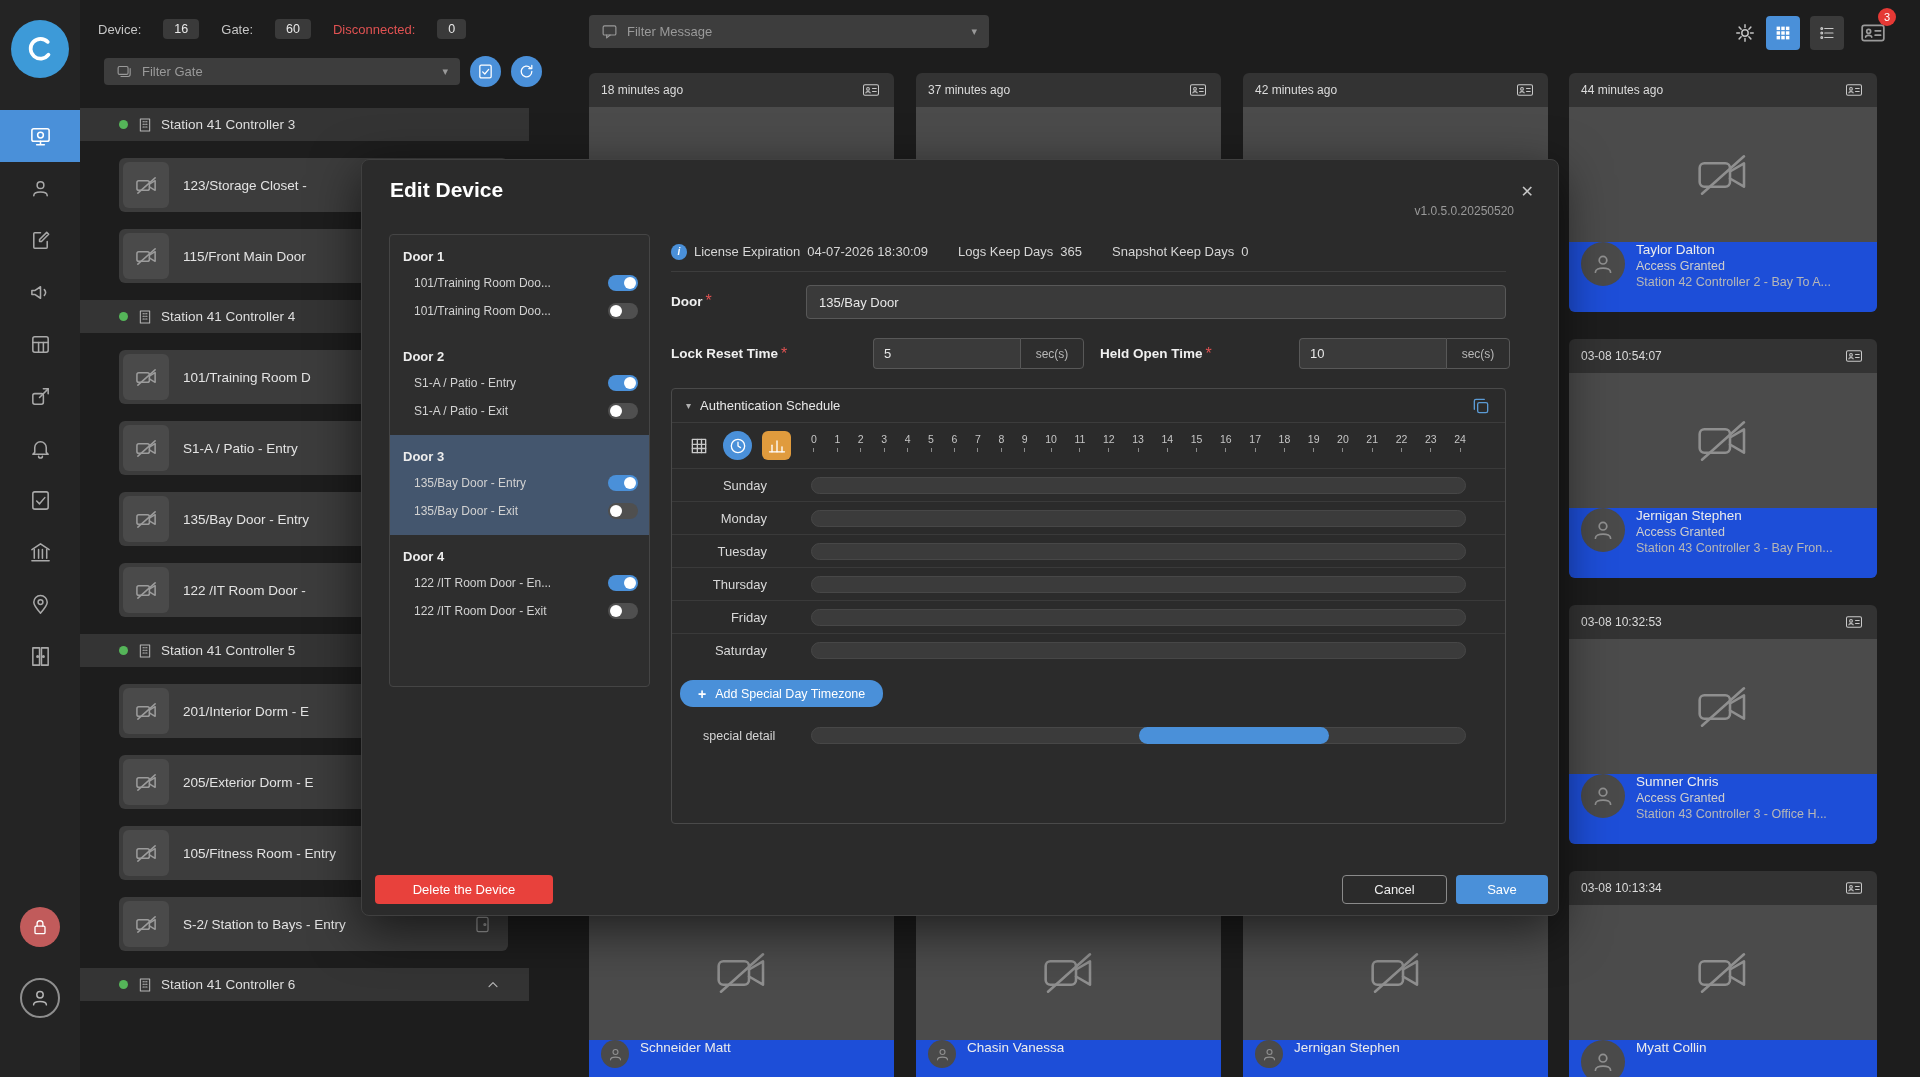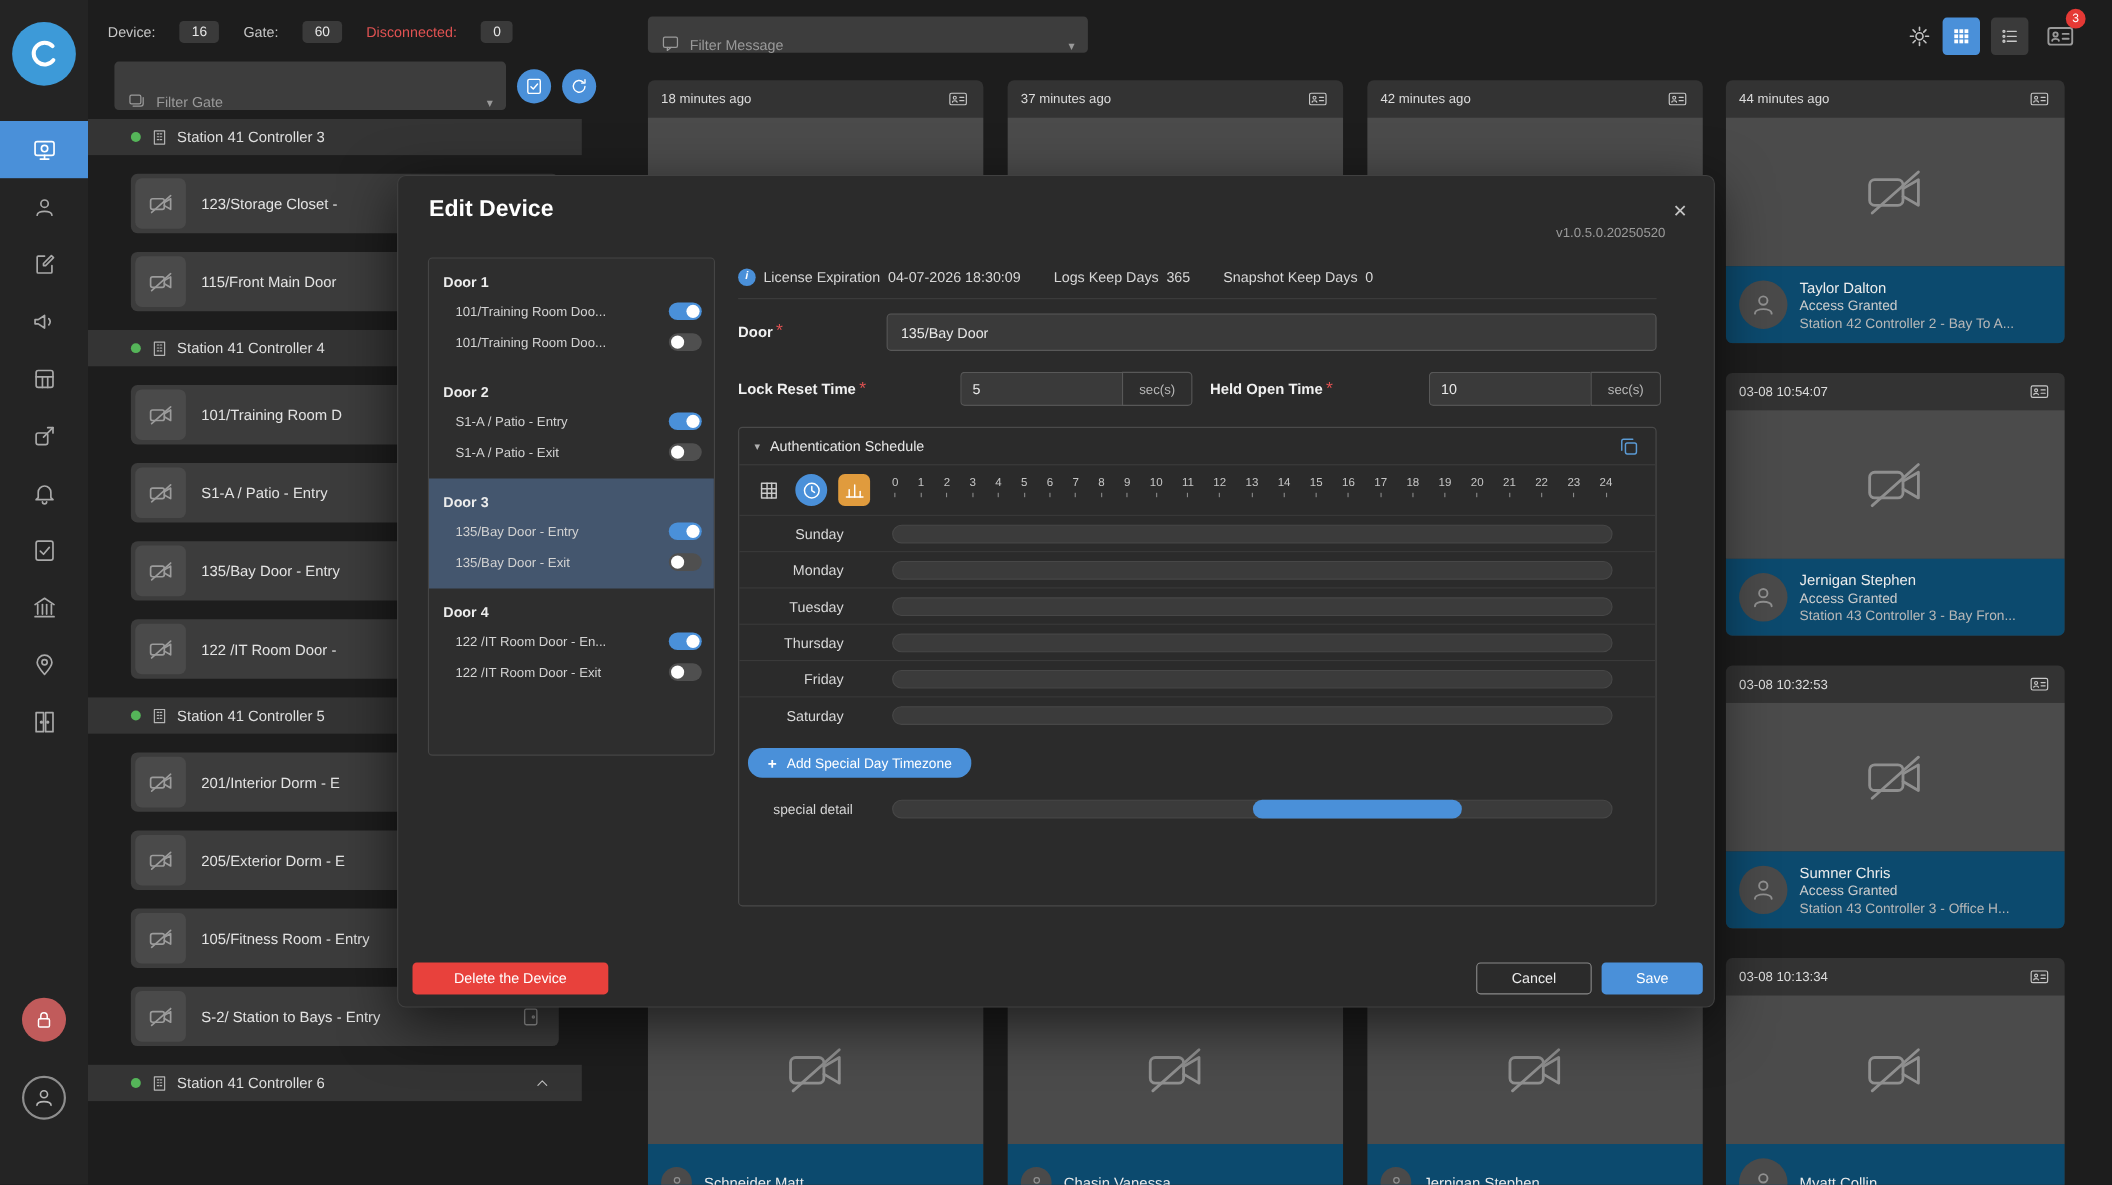--- a/index.html
+++ b/index.html
@@ -29,40 +29,40 @@
           background:#c15b5b; color:#fff; display:flex; align-items:center; justify-content:center; cursor:pointer; }
   .side-bottom-lock svg { width:20px; height:20px; }
   .side-bottom-avatar { position:absolute; left:20px; top:978px; width:40px; height:40px; border-radius:50%;
           border:2px solid #8e8e8e; color:#b5b5b5; display:flex; align-items:center; justify-content:center; cursor:pointer; }
   .side-bottom-avatar svg { width:22px; height:22px; }
 
   
   .counts { position:absolute; left:98px; top:16px; height:26px; display:flex; align-items:center; gap:22px; font-size:13px; color:#c6c6c6; z-index:5; }
   .pill { background:#3a3a3a; border-radius:4px; padding:3px 11px; color:#e8e8e8; font-size:12.5px; }
   .danger-text { color:#e05252; }
-  .dropdown { background:#3d3d3d; border-radius:4px; display:flex; align-items:flex-end; padding:0 12px; gap:9px; color:#9a9a9a; font-size:13px; cursor:pointer; }
+  .dropdown { background:#3d3d3d; border-radius:4px; display:flex; align-items:center; padding:0 12px; gap:9px; color:#9a9a9a; font-size:13px; cursor:pointer; }
   .dropdown .chev { margin-left:auto; font-size:11px; color:#9a9a9a; }
   .dropdown svg { width:17px; height:17px; color:#9a9a9a; }
   .filter-message { position:absolute; left:589px; top:15px; width:400px; height:33px; z-index:5; }
   .top-right { position:absolute; right:28px; top:15px; height:36px; display:flex; align-items:center; gap:10px; z-index:5; }
   .gear { color:#c3c3c3; cursor:pointer; }
   .gear svg { width:22px; height:22px; }
   .viewbtn { width:34px; height:34px; border-radius:4px; display:flex; align-items:center; justify-content:center; cursor:pointer; }
   .viewbtn svg { width:18px; height:18px; }
   .viewbtn.grid { background:#4a90d9; color:#fff; }
   .viewbtn.list { background:#3a3a3a; color:#c9c9c9; }
   .panel-notif { position:relative; width:38px; height:34px; color:#9a9a9a; display:flex; align-items:center; justify-content:center; cursor:pointer; }
   .panel-notif svg { width:30px; height:26px; }
   .notif-badge { position:absolute; top:-8px; right:-4px; min-width:18px; height:18px; border-radius:9px; background:#e53935;
           color:#fff; font-size:11px; display:flex; align-items:center; justify-content:center; padding:0 4px; }
 
   
   .gate-panel { position:absolute; left:80px; top:0; width:449px; height:1077px; z-index:4; }
   .gate-filter-row { position:absolute; left:24px; top:56px; display:flex; align-items:center; gap:10px; }
-  .gate-filter-row .dropdown { width:356px; height:44px; }
+  .gate-filter-row .dropdown { width:356px; height:27px; }
   .circle-btn { width:31px; height:31px; border-radius:50%; background:#4a90d9; color:#fff; display:flex; align-items:center; justify-content:center; cursor:pointer; }
   .circle-btn svg { width:17px; height:17px; stroke-width:1.8; }
   .gate-list { position:absolute; left:0; top:108px; width:449px; bottom:0; overflow:hidden; }
   .g-item { margin:0 21px 17px 39px; height:54px; background:#3c3c3c; border-radius:6px; display:flex; align-items:center; padding:4px; cursor:pointer; }
   .g-ic { width:46px; height:46px; border-radius:6px; background:#4a4a4a; color:#9c9c9c; display:flex; align-items:center; justify-content:center; flex:0 0 46px; }
   .g-ic svg { width:23px; height:23px; }
   .g-label { margin-left:14px; font-size:13.5px; color:#e3e3e3; white-space:nowrap; overflow:hidden; }
   .g-door { margin-left:auto; margin-right:12px; color:#9a9a9a; }
   .g-door svg { width:19px; height:19px; }
   .g-group { height:33px; margin-bottom:17px; background:#343434; display:flex; align-items:center; padding-left:39px; font-size:13.5px; color:#dedede; cursor:pointer; }
@@ -75,21 +75,21 @@
   
   .cam-col { position:absolute; top:0; width:305px; height:1077px; z-index:3; }
   .events-col { position:absolute; top:0; left:1569px; width:308px; height:1077px; z-index:3; }
   .card { position:absolute; left:0; width:100%; height:239px; background:#333; border-radius:6px; overflow:hidden; display:flex; flex-direction:column; }
   .card-head { height:34px; display:flex; align-items:center; padding:0 12px; flex:0 0 34px; }
   .card-time { font-size:12px; color:#dcdcdc; }
   .card-idic { margin-left:auto; color:#c9c9c9; }
   .card-idic svg { width:22px; height:18px; stroke-width:1.4; }
   .card-cam { flex:1; background:#4b4b4b; display:flex; align-items:center; justify-content:center; color:#8f8f8f; }
   .card-cam svg { width:62px; height:56px; stroke-width:1.1; }
-  .card-foot { flex:0 0 70px; background:#0c4a6e; display:flex; align-items:center; gap:11px; padding:0 12px; }
+  .card-foot { flex:0 0 70px; background:#1d4ed8; display:flex; gap:11px; padding:0 12px; }
   .avatar-lg { width:44px; height:44px; border-radius:50%; background:#4a4a4a; color:#909090; display:flex; align-items:center; justify-content:center; flex:0 0 44px; }
   .avatar-lg svg { width:26px; height:26px; }
   .avatar-sm { width:28px; height:28px; border-radius:50%; background:#4a4a4a; color:#909090; display:flex; align-items:center; justify-content:center; flex:0 0 28px; }
   .avatar-sm svg { width:17px; height:17px; }
   .foot-lines { min-width:0; }
   .foot-name { font-size:13.5px; color:#ececec; white-space:nowrap; overflow:hidden; }
   .foot-status { font-size:12.5px; color:#cdcdcd; margin-top:2px; white-space:nowrap; }
   .foot-station { font-size:12.5px; color:#b7b7b7; margin-top:2px; white-space:nowrap; overflow:hidden; text-overflow:ellipsis; }
 
   

